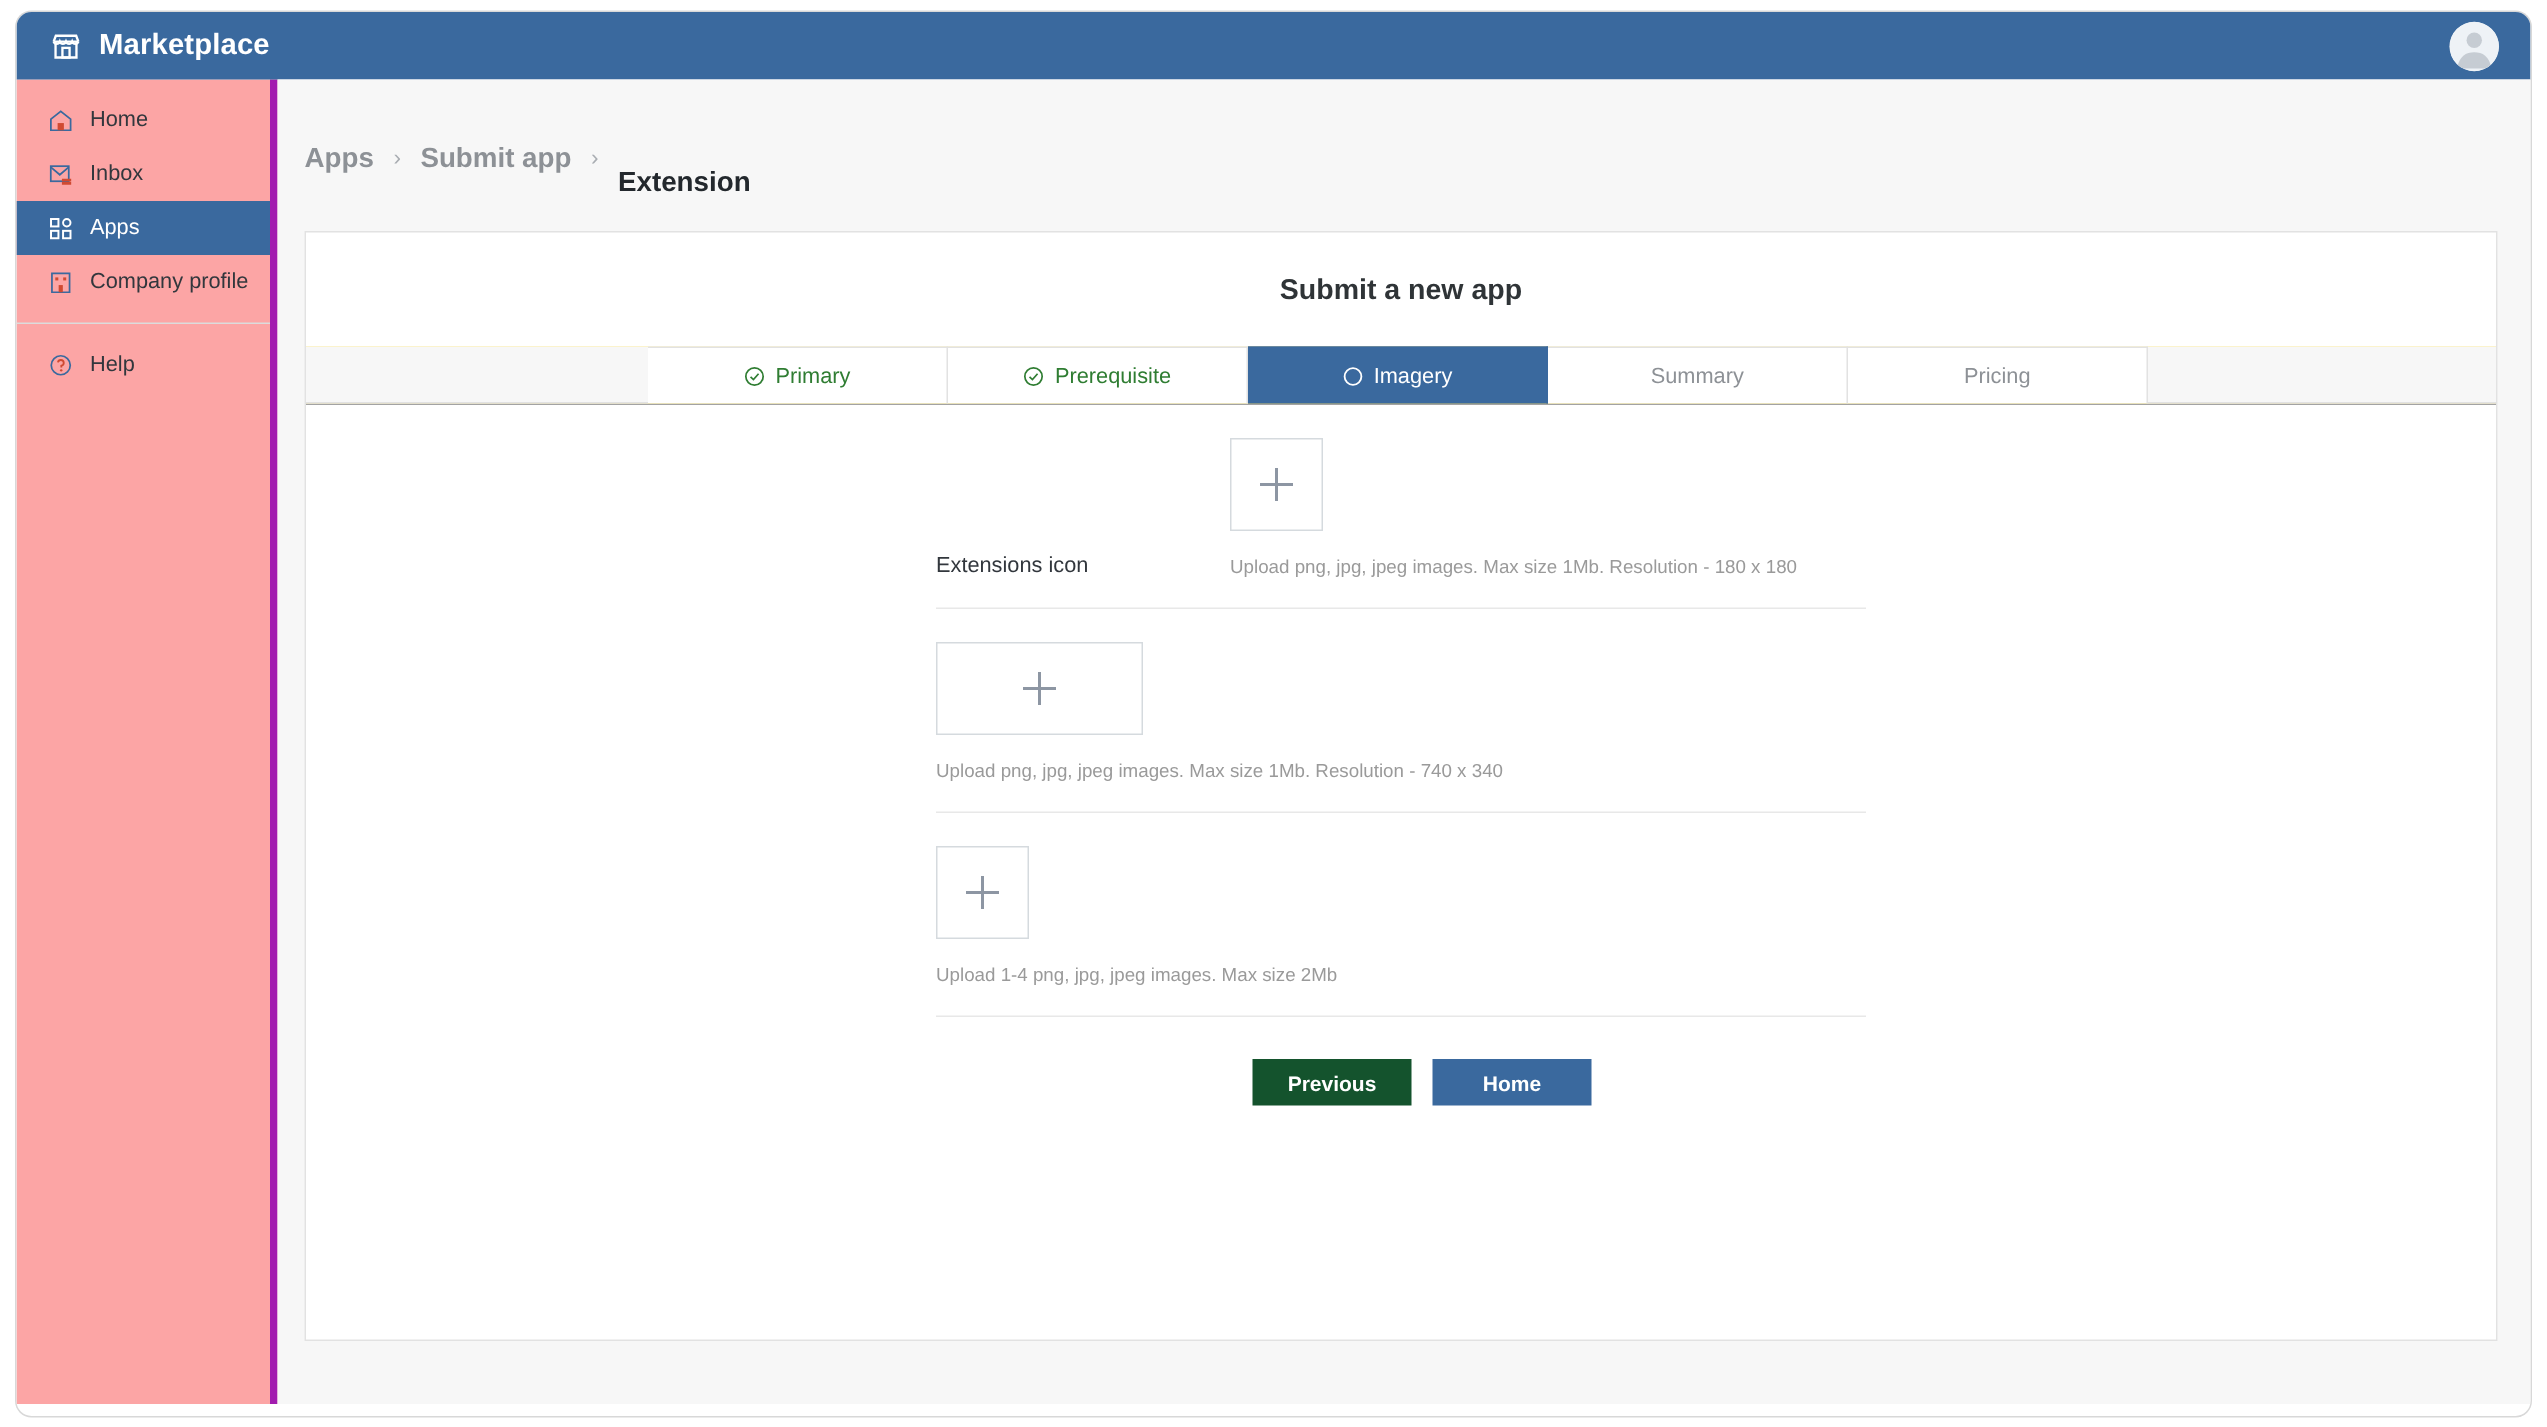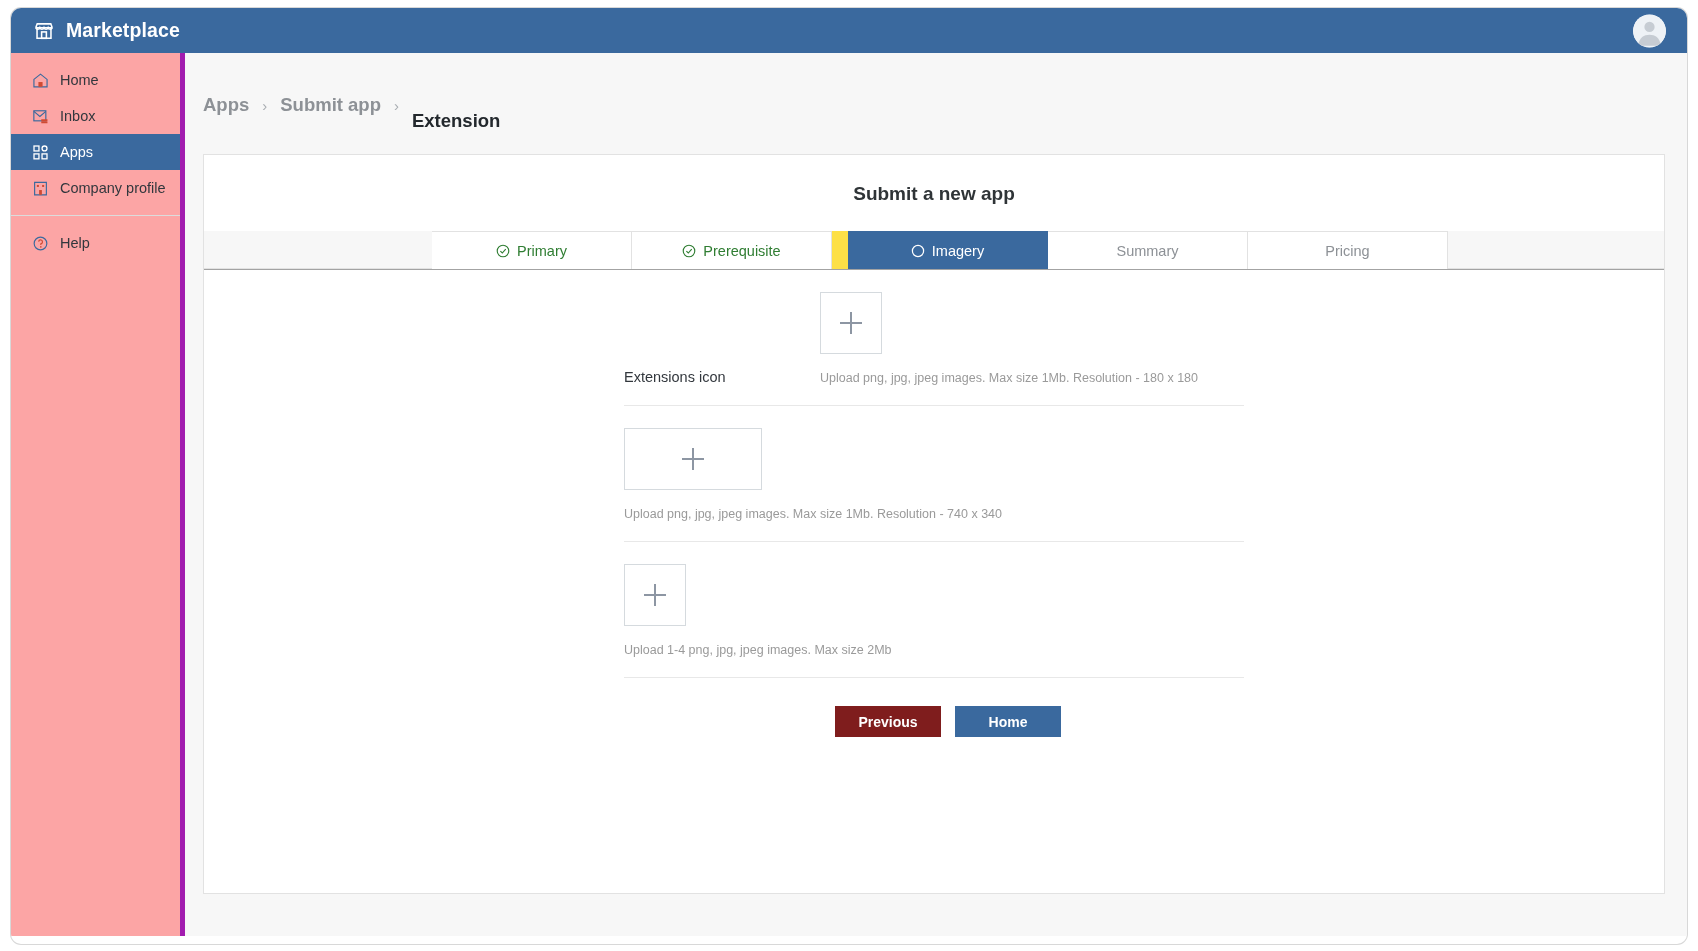--- a/index.html
+++ b/index.html
@@ -141,21 +141,20 @@
     border-top: 1px solid #e2e2e2;
     cursor: pointer;
     color: #8d9196;
   }
   .tab:first-of-type { border-left: 1px solid #e2e2e2; }
   .tab.done { color: #2f7d32; }
   .tab.active {
     background: #3a699e;
     color: #ffffff;
     border-color: #3a699e;
-    margin-left: 16px;
   }
   .tab-icon { width: 14px; height: 14px; display:block; }
 
   
   .content { padding: 0; }
   .upload-row {
     display: flex;
     margin: 0 auto;
     width: 620px;
     padding: 22px 0 20px 0;
@@ -210,21 +209,21 @@
     border: none;
     color: #ffffff;
     font-size: 14px;
     font-weight: bold;
     padding: 0 22px;
     height: 31px;
     min-width: 106px;
     cursor: pointer;
     font-family: "Liberation Sans", sans-serif;
   }
-  .btn-prev { background: #7f1d1d; }
+  .btn-prev { background: #14532d; }
   .btn-next { background: #3a699e; }
 </style>
 </head>
 <body>
 
 <div id="app">
 
   <div class="topbar">
     <div class="brand">
       <span>

